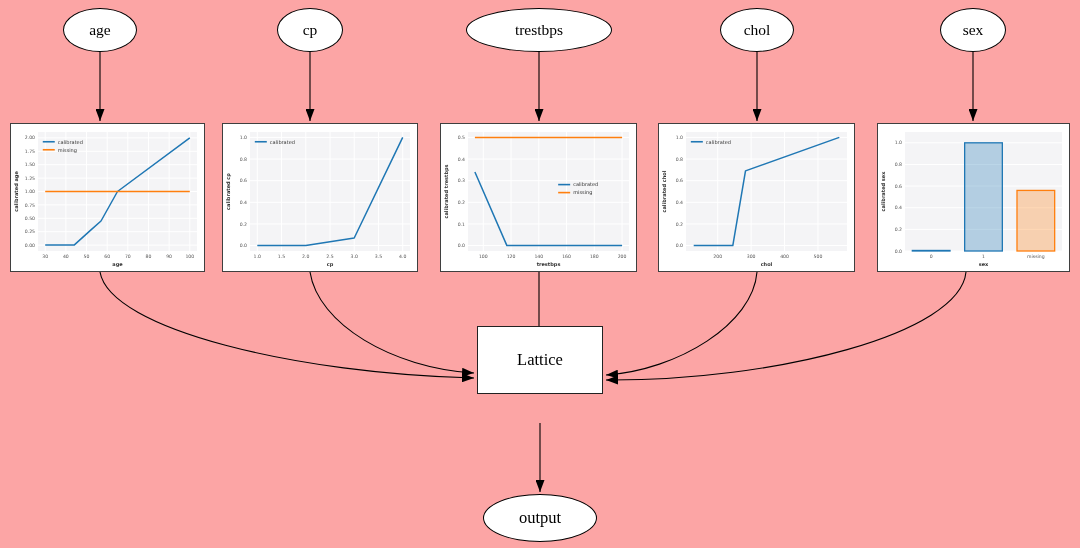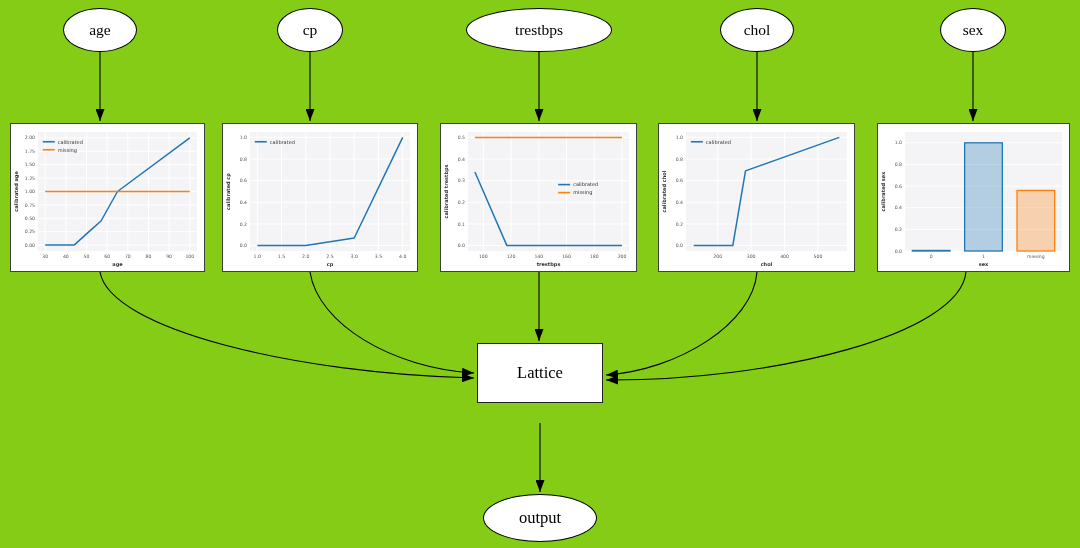--- a/index.html
+++ b/index.html
@@ -1,17 +1,17 @@
 <!DOCTYPE html>
 <html><head>
 <meta charset="utf-8">
 <style>
   html,body{margin:0;padding:0;background:#ffffff;}
   .stage{
-    position:relative;width:1080px;height:548px;background:#84cc16;
+    position:relative;width:1080px;height:548px;background:#fca5a5;
     font-family:"Liberation Serif", serif;overflow:hidden;
   }
   .overlay{position:absolute;left:0;top:0;width:1080px;height:548px;pointer-events:none;}
   .node-ellipse{
     position:absolute;display:flex;align-items:center;justify-content:center;
     border:1px solid #000;border-radius:50%;background:#fff;
     font-size:15.5px;color:#000;box-sizing:border-box;z-index:2;
   }
   .panel{
     position:absolute;border:1.4px solid #3f3f3f;background:#ffffff;
@@ -235,21 +235,21 @@
         <text x="53.16666666666667" y="134" text-anchor="middle" font-family="DejaVu Sans, sans-serif" font-size="4.6" fill="#555555">0</text>
         <rect x="86.66" y="18.81818181818182" width="37.68" height="108.18181818181819" fill="#1f77b4" fill-opacity="0.3" stroke="#1f77b4" stroke-width="1.3"></rect>
         <text x="105.5" y="134" text-anchor="middle" font-family="DejaVu Sans, sans-serif" font-size="4.6" fill="#555555">1</text>
         <rect x="138.99333333333334" y="66.41818181818181" width="37.68" height="60.58181818181819" fill="#ff7f0e" fill-opacity="0.3" stroke="#ff7f0e" stroke-width="1.3"></rect>
         <text x="157.83333333333334" y="134" text-anchor="middle" font-family="DejaVu Sans, sans-serif" font-size="4.6" fill="#555555">missing</text>
         <text x="105.5" y="142" text-anchor="middle" font-family="DejaVu Sans, sans-serif" font-size="5" font-weight="600" fill="#333">sex</text>
         <text x="6.5" y="67.5" text-anchor="middle" font-family="DejaVu Sans, sans-serif" font-size="5" font-weight="600" fill="#333" transform="rotate(-90 6.5 67.5)">calibrated sex</text>
       </svg>
     </div>
 
-  <div class="lattice-box" style="left:477px;top:343px;width:126px;height:60px;">
+  <div class="lattice-box" style="left:477px;top:326px;width:126px;height:68px;">
     <span>Lattice</span>
   </div>
 
   <div class="node-ellipse" style="left:483px;top:494px;width:114px;height:48px;font-size:16.5px;text-align:right;">
     <span>output</span>
   </div>
 
 </div>
 
 </body></html>

